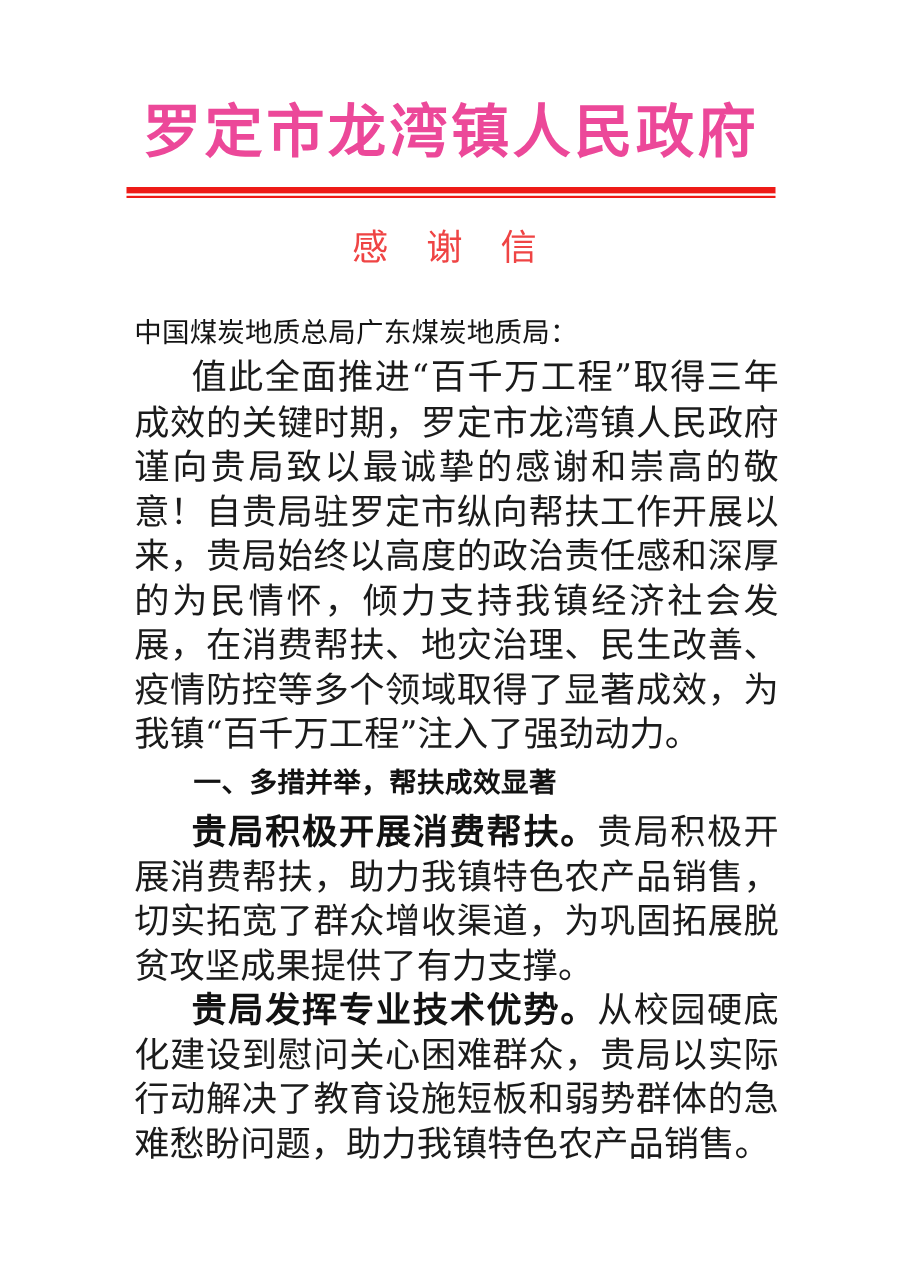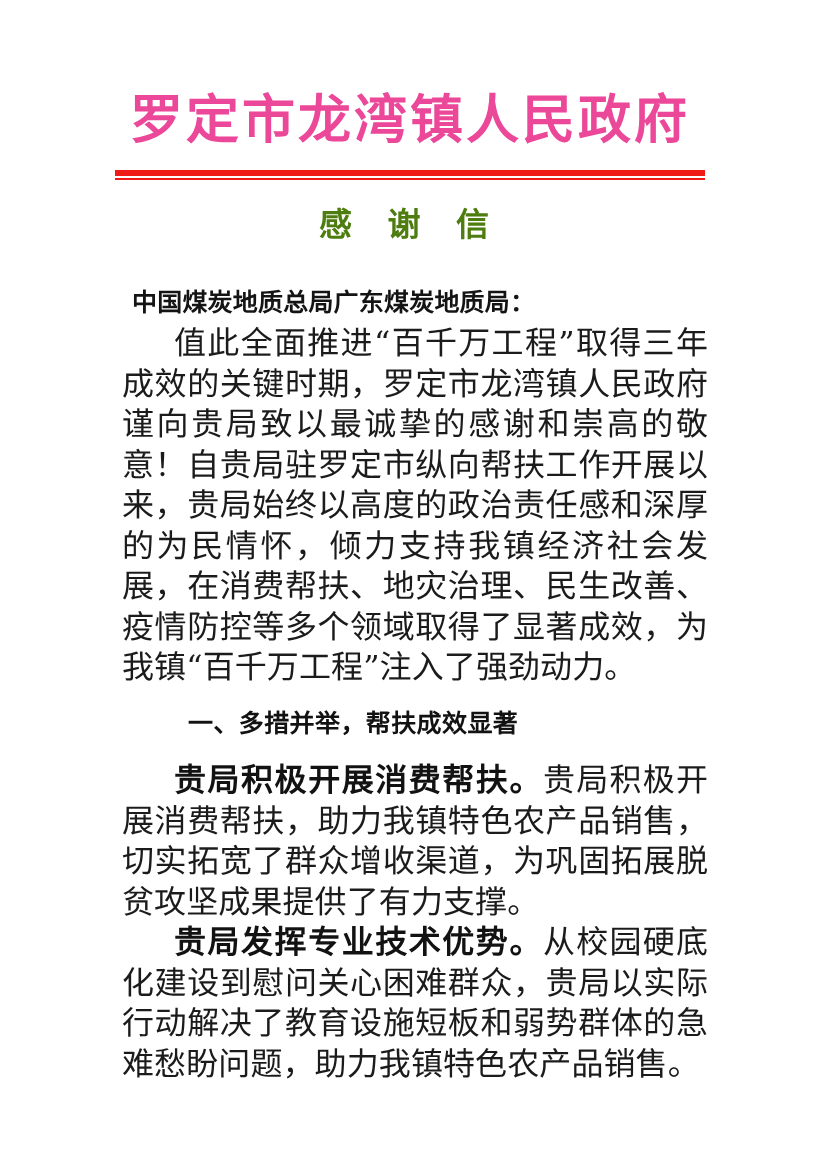--- a/index.html
+++ b/index.html
@@ -67,61 +67,61 @@
   }
 
   
   .doc-title {
     position: absolute;
     left: 115px;
     top: 202px;
     width: 590px;
     text-align: center;
     font-family: "DejaVu Serif", "Liberation Serif", serif;
-    font-weight: bold;
+    font-weight: normal;
     font-size: 33px;
     line-height: 46px;
     letter-spacing: 12px;
-    color: #4d7c0f;
+    color: #ef4444;
   }
 
   
   .body-block {
     position: absolute;
     left: 122px;
     top: 283px;
     width: 586px;
   }
 
   .salutation {
     font-family: "DejaVu Serif", "Liberation Serif", serif;
-    font-weight: bold;
+    font-weight: normal;
     font-size: 25px;
     line-height: 40px;
     letter-spacing: 0.2px;
     color: #141414;
-    margin: 0 0 0 10px;
+    margin: 0 0 0 0;
     white-space: nowrap;
   }
 
   p.para {
     margin: 0;
     font-family: "DejaVu Serif", "Liberation Serif", serif;
     font-size: 32px;
     line-height: 40.5px;
     letter-spacing: 0.1px;
     color: #1b1b1b;
     text-align: justify;
     text-justify: inter-character;
     text-indent: 52px;
     word-break: break-all;
   }
 
   p.heading {
-    margin: 16px;
+    margin: 4px;
     font-family: "DejaVu Sans", "Liberation Sans", sans-serif;
     font-weight: bold;
     font-size: 25px;
     line-height: 40.5px;
     letter-spacing: 0.4px;
     color: #121212;
     text-indent: 50px;
   }
 
   .lead {

